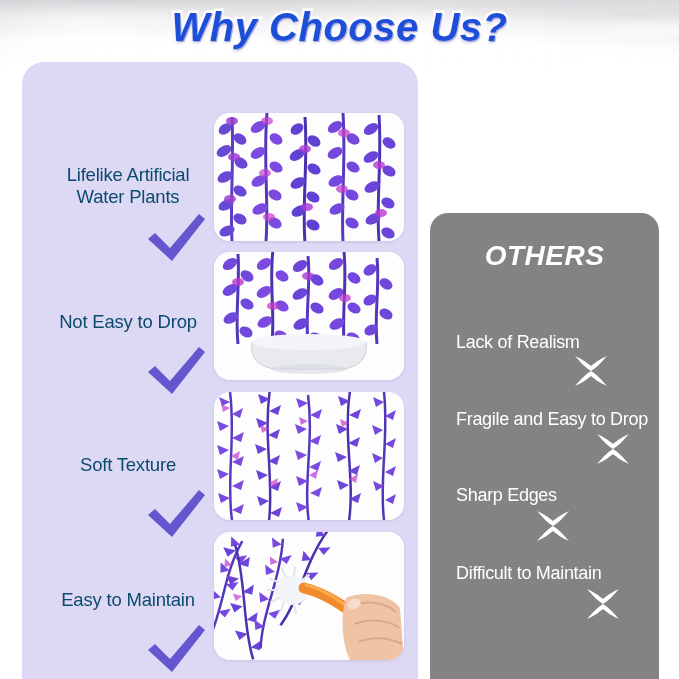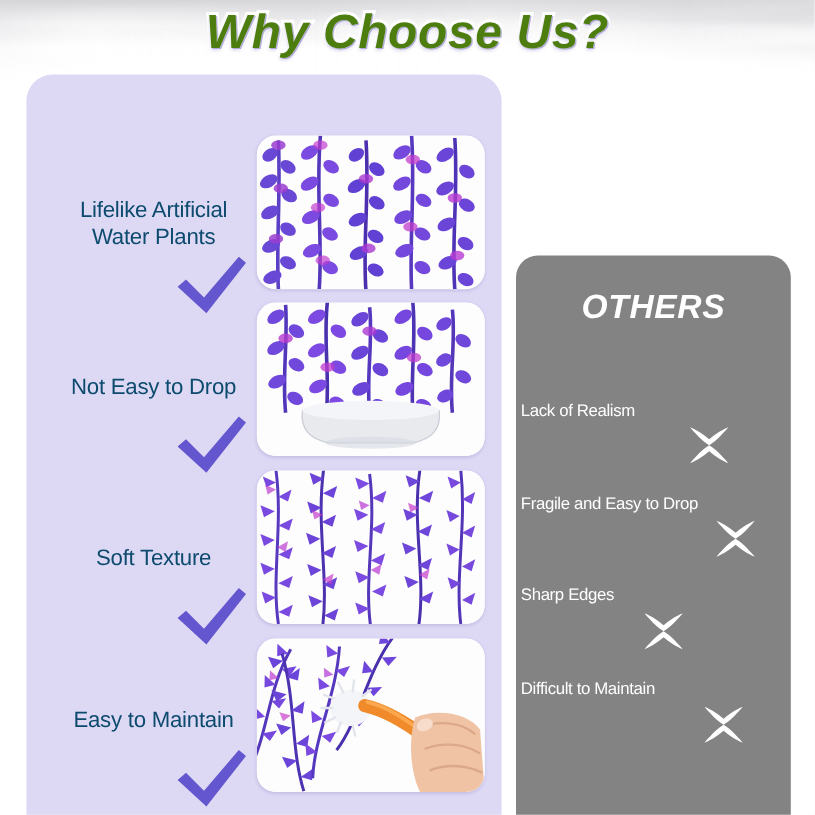--- a/index.html
+++ b/index.html
@@ -54,21 +54,21 @@
 
   #main-title {
     position: absolute;
     left: 0; top: 5px;
     width: 679px;
     text-align: center;
     font-size: 40px;
     font-weight: bold;
     font-style: italic;
     letter-spacing: .5px;
-    color: #4d7c0f;
+    color: #1d4ed8;
     -webkit-text-stroke: 5px #ffffff;
     paint-order: stroke fill;
     text-shadow:
       0 0 1px #ffffff,
       1px 1px 0 rgba(120,110,190,.55),
       0 2px 3px rgba(120,110,190,.35);
     white-space: nowrap;
     z-index: 3;
   }
 
@@ -143,24 +143,24 @@
     text-align: center;
     font-size: 28px;
     font-weight: bold;
     font-style: italic;
     color: #ffffff;
     letter-spacing: .5px;
   }
   .others-row { position: absolute; left: 0; width: 229px; }
   .others-label {
     position: absolute;
-    left: 4px;
+    left: 26px;
     width: 212px;
     color: #ffffff;
-    font-size: 14px;
+    font-size: 18px;
     line-height: 20px;
     letter-spacing: -.3px;
     white-space: nowrap;
   }
   .xmark {
     position: absolute;
     width: 36px;
     height: 36px;
     color: #ffffff;
   }

